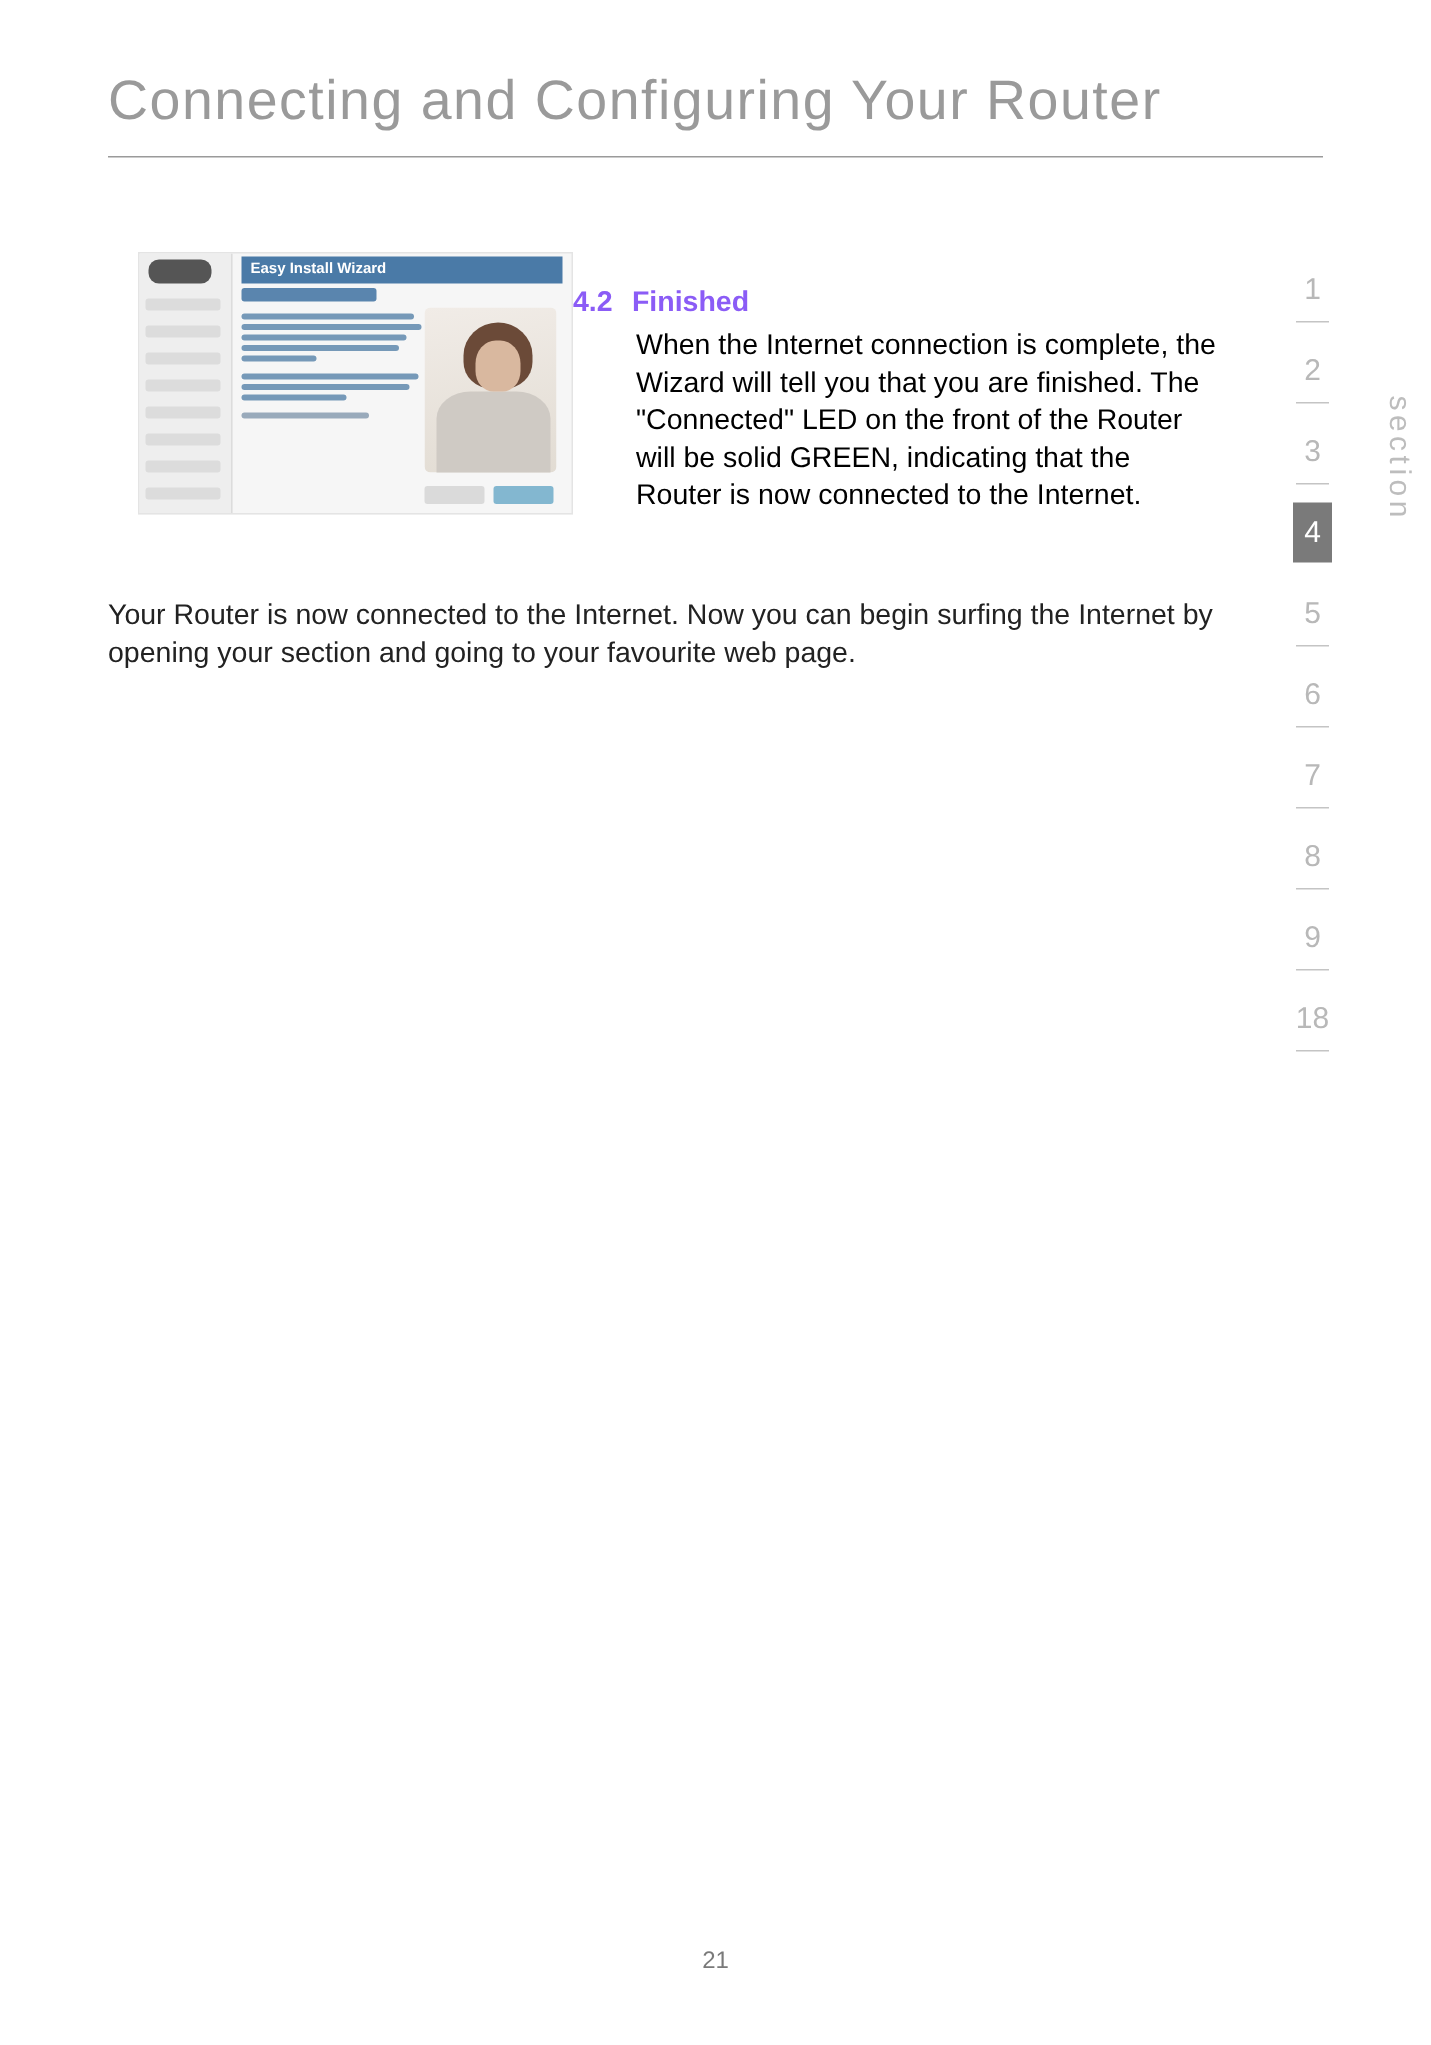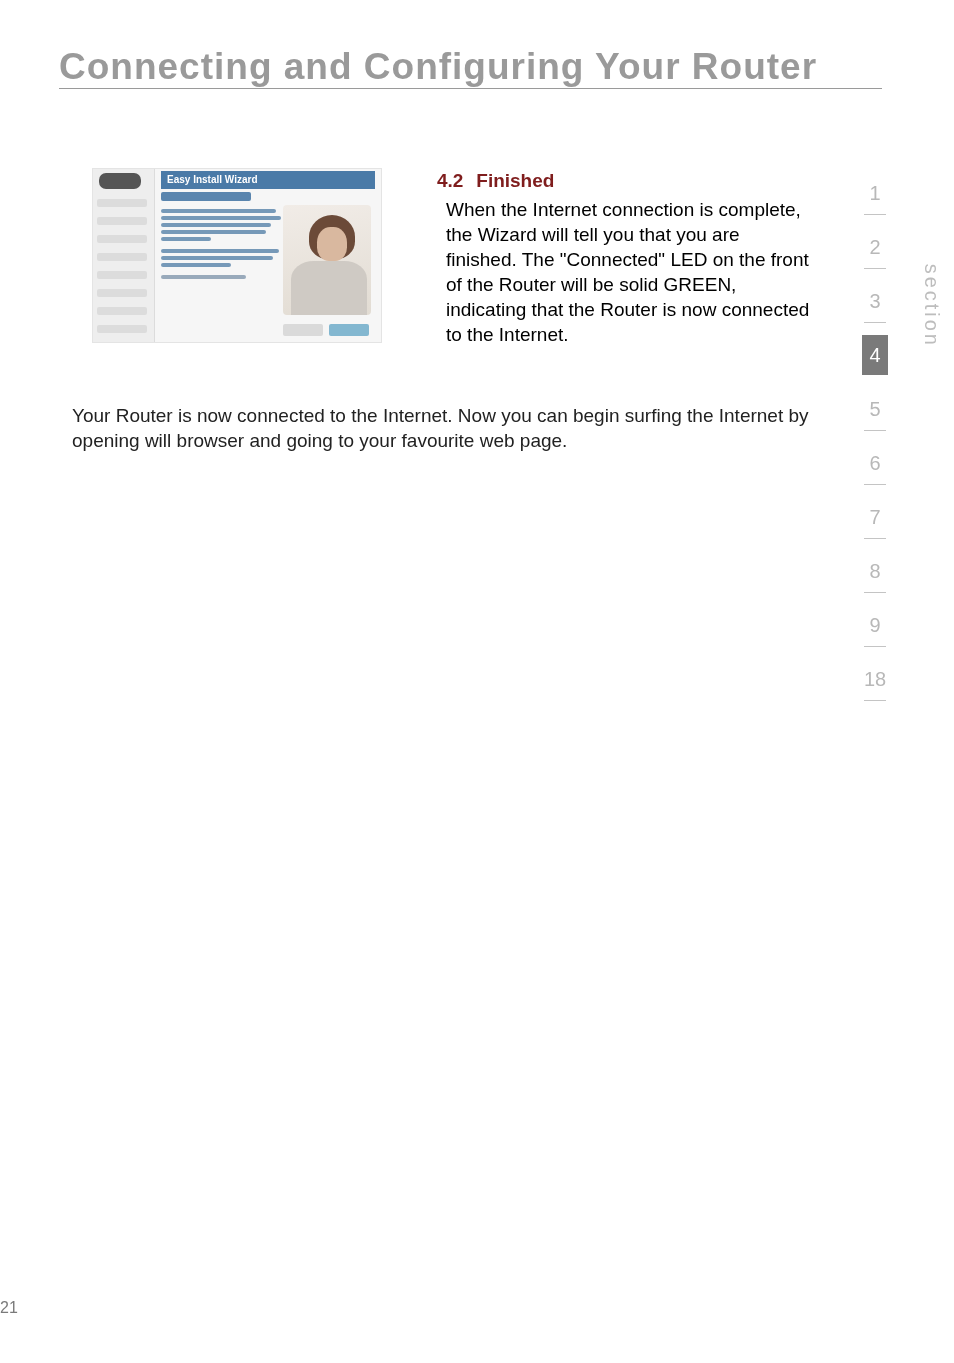--- a/index.html
+++ b/index.html
@@ -7,39 +7,38 @@
     width: 954px;
     height: 1363px;
     background: #ffffff;
     font-family: Arial, Helvetica, sans-serif;
     color: #333;
     position: relative;
   }
   .page-title {
     position: absolute;
     top: 46px;
-    left: 59px;
+    left: 72px;
     right: 72px;
     color: #9a9a9a;
     font-size: 37px;
-    font-weight: 700;
+    font-weight: 400;
     letter-spacing: 1px;
     border-bottom: 1px solid #9a9a9a;
-    padding-bottom: 0;
+    padding-bottom: 16px;
   }
   .content {
     position: absolute;
     top: 168px;
     left: 72px;
     width: 740px;
   }
   .first-block {
     display: flex;
-    align-items: flex-start;
-    gap: 22px;
+    align-items: flex-end;
     margin-bottom: 55px;
     padding-left: 20px;
   }
   .wizard-img {
     width: 290px;
     height: 175px;
     flex-shrink: 0;
     background: #f6f6f6;
     border: 1px solid #e4e4e4;
     position: relative;
@@ -60,23 +59,22 @@
   .wiz-btn.a { right: 58px; background: #dadada; }
   .wiz-btn.b { right: 12px; background: #83b7d0; }
 
   .step-text {
     flex: 1;
     font-size: 19px;
     line-height: 1.32;
   }
   .step-num-title {
     font-weight: bold;
-    color: #7f1d1d;
+    color: #8b5cf6;
     margin-bottom: 4px;
-    margin-left: 33px;
   }
   .step-num { display: inline-block; width: 34px; }
   .step-title { display: inline; }
   .step-body { color: #000000; padding-left: 42px; }
 
   .para {
     font-size: 19px;
     line-height: 1.34;
     color: #222;
     margin-bottom: 22px;
@@ -131,20 +129,21 @@
     font-size: 20px;
     letter-spacing: 3px;
     font-weight: 500;
   }
 
   .page-num {
     position: absolute;
     bottom: 46px;
     left: 0;
     width: 100%;
+    text-align: center;
     color: #7a7a7a;
     font-size: 16px;
   }
 </style>
 </head>
 <body>
 
 <h1 class="page-title">Connecting and Configuring Your Router</h1>
 
 <div class="content">
@@ -185,21 +184,21 @@
 
     <div class="step-text">
       <div class="step-num-title">
         <span class="step-num">4.2</span>
         <span class="step-title">Finished</span>
       </div>
       <div class="step-body">When the Internet connection is complete, the Wizard will tell you that you are finished. The "Connected" LED on the front of the Router will be solid GREEN, indicating that the Router is now connected to the Internet.</div>
     </div>
   </div>
 
-  <p class="para">Your Router is now connected to the Internet. Now you can begin surfing the Internet by opening will browser and going to your favourite web page.</p>
+  <p class="para">Your Router is now connected to the Internet. Now you can begin surfing the Internet by opening your section and going to your favourite web page.</p>
 
 
 </div>
 
 <div class="section-strip">
   <div class="nav-col">
     <div class="nav-item">
         <span>1</span>
         <span class="ul"></span>
       </div>

